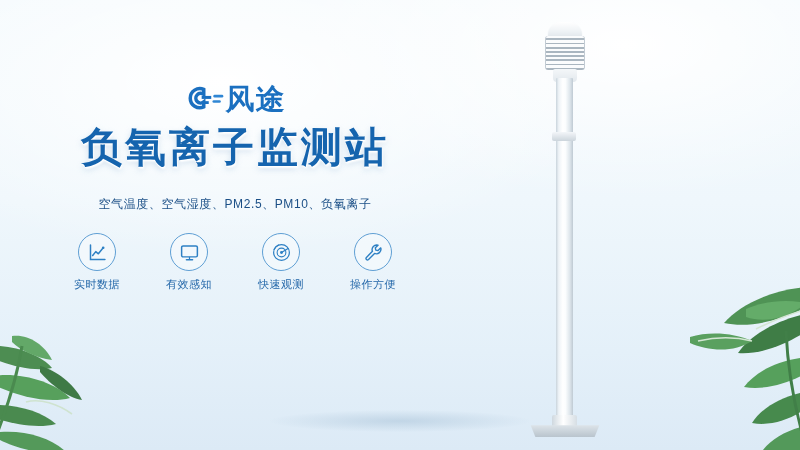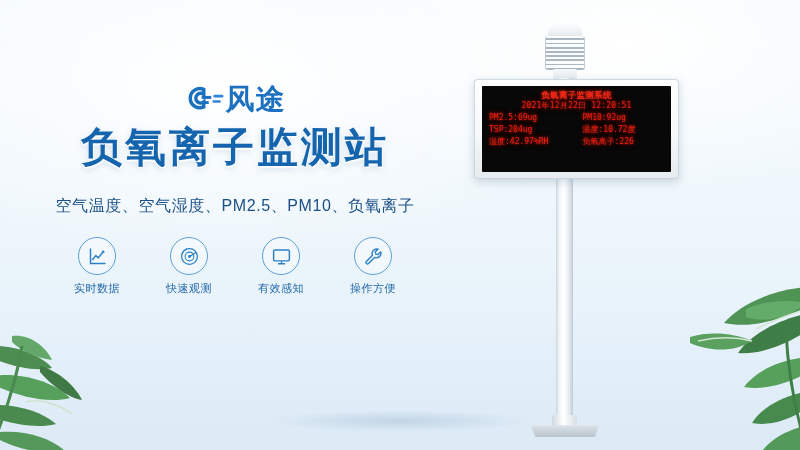--- a/index.html
+++ b/index.html
@@ -41,21 +41,21 @@
     font-size:41px; font-weight:bold; letter-spacing:3px;
     color:#1564ae;
     text-shadow:
        0 1px 0 #ffffff,
        1px 2px 2px rgba(255,255,255,.95),
        0 3px 6px rgba(150,185,215,.45);
   }
 
   .subtitle{
     margin-top:21px;
-    font-size:16px; color:#1b4f86; letter-spacing:.6px;
+    font-size:12px; color:#1b4f86; letter-spacing:.6px;
   }
 
   
   .features{
     margin-top:20px;
     display:flex; justify-content:center; gap:30px;
   }
   .feature{ width:62px; text-align:center; }
   .feature-circle{
     width:38px; height:38px; margin:0 auto;
@@ -191,44 +191,44 @@
             <path d="M6.5 15.5 L10 11 L13 13.5 L18.5 6.5" fill="none" stroke="#2e80c4" stroke-width="1.7" stroke-linecap="round" stroke-linejoin="round"></path>
             <circle cx="18.5" cy="6.5" r="1.5" fill="#2e80c4"></circle>
           </svg>
         </div>
         <div class="feature-label">实时数据</div>
       </div>
 
       <div class="feature">
         <div class="feature-circle">
           <svg width="21" height="21" viewBox="0 0 24 24">
+            <rect x="3" y="4.5" width="18" height="12.5" rx="1.6" fill="none" stroke="#2e80c4" stroke-width="1.7"></rect>
+            <path d="M8.5 20.2 L15.5 20.2" stroke="#2e80c4" stroke-width="1.7" stroke-linecap="round"></path>
+            <path d="M12 17 L12 20" stroke="#2e80c4" stroke-width="1.4"></path>
+          </svg>
+        </div>
+        <div class="feature-label">有效感知</div>
+      </div>
+
+      <div class="feature">
+        <div class="feature-circle">
+          <svg width="21" height="21" viewBox="0 0 24 24">
             <circle cx="12" cy="12" r="9" fill="none" stroke="#2e80c4" stroke-width="1.4"></circle>
             <circle cx="12" cy="12" r="5" fill="none" stroke="#2e80c4" stroke-width="1.2"></circle>
             <circle cx="12" cy="12" r="1.7" fill="#2e80c4"></circle>
             <path d="M12 12 L19.5 7.5" stroke="#2e80c4" stroke-width="1.4" stroke-linecap="round"></path>
             <path d="M3.5 8.5 A9 9 0 0 1 8.5 3.4" fill="none" stroke="#2e80c4" stroke-width="1.3" stroke-linecap="round"></path>
           </svg>
         </div>
         <div class="feature-label">快速观测</div>
       </div>
 
       <div class="feature">
         <div class="feature-circle">
           <svg width="21" height="21" viewBox="0 0 24 24">
-            <rect x="3" y="4.5" width="18" height="12.5" rx="1.6" fill="none" stroke="#2e80c4" stroke-width="1.7"></rect>
-            <path d="M8.5 20.2 L15.5 20.2" stroke="#2e80c4" stroke-width="1.7" stroke-linecap="round"></path>
-            <path d="M12 17 L12 20" stroke="#2e80c4" stroke-width="1.4"></path>
-          </svg>
-        </div>
-        <div class="feature-label">有效感知</div>
-      </div>
-
-      <div class="feature">
-        <div class="feature-circle">
-          <svg width="21" height="21" viewBox="0 0 24 24">
             <path d="M17.2 3.6 a5.3 5.3 0 0 0 -6.4 7.1 L3.9 17.6 a1.7 1.7 0 0 0 2.4 2.4 l6.9 -6.9 a5.3 5.3 0 0 0 7.1 -6.4 l-3.1 3.1 -2.6 -0.5 -0.5 -2.6 Z" fill="none" stroke="#2e80c4" stroke-width="1.6" stroke-linejoin="round"></path>
           </svg>
         </div>
         <div class="feature-label">操作方便</div>
       </div>
 
     </div>
   </div>
 
   <div class="station">
@@ -237,44 +237,20 @@
       <div class="sensor-cap"></div>
       <div class="sensor-plates"></div>
       <div class="sensor-foot"></div>
     </div>
 
     <div class="pole"></div>
     <div class="bracket"></div>
     <div class="base-collar"></div>
     <div class="base-plate"></div>
 
-    <div class="display">
-      <div class="led-screen">
-
-        <div class="led-title">负氧离子监测系统</div>
-
-        <div class="led-datetime">2021年12月22日 12:20:51</div>
-
-        <div class="led-row">
-          <span class="led-cell">PM2.5:69ug</span>
-          <span class="led-cell right">PM10:92ug</span>
-        </div>
-
-        <div class="led-row">
-          <span class="led-cell">TSP:204ug</span>
-          <span class="led-cell right">温度:10.72度</span>
-        </div>
-
-        <div class="led-row">
-          <span class="led-cell">湿度:42.97%RH</span>
-          <span class="led-cell right">负氧离子:226</span>
-        </div>
-
-      </div>
-    </div>
   </div>
 
   <div class="plant plant-left">
     <svg viewBox="0 0 150 150" xmlns="http://www.w3.org/2000/svg">
       <g fill="#59995c">
         <path d="M2 40 C30 38 58 48 70 62 C52 66 24 60 2 48 Z" fill="#4d8d52"></path>
         <path d="M10 70 C40 66 72 76 88 92 C66 98 34 90 10 78 Z" fill="#57a05c"></path>
         <path d="M0 100 C28 96 58 104 74 118 C52 124 22 116 0 108 Z" fill="#4a8a4f"></path>
         <path d="M18 126 C44 124 70 132 84 146 C62 150 34 142 18 134 Z" fill="#54995a"></path>
         <path d="M58 60 C74 64 92 78 100 94 C86 92 68 78 58 66 Z" fill="#3f7a46"></path>

